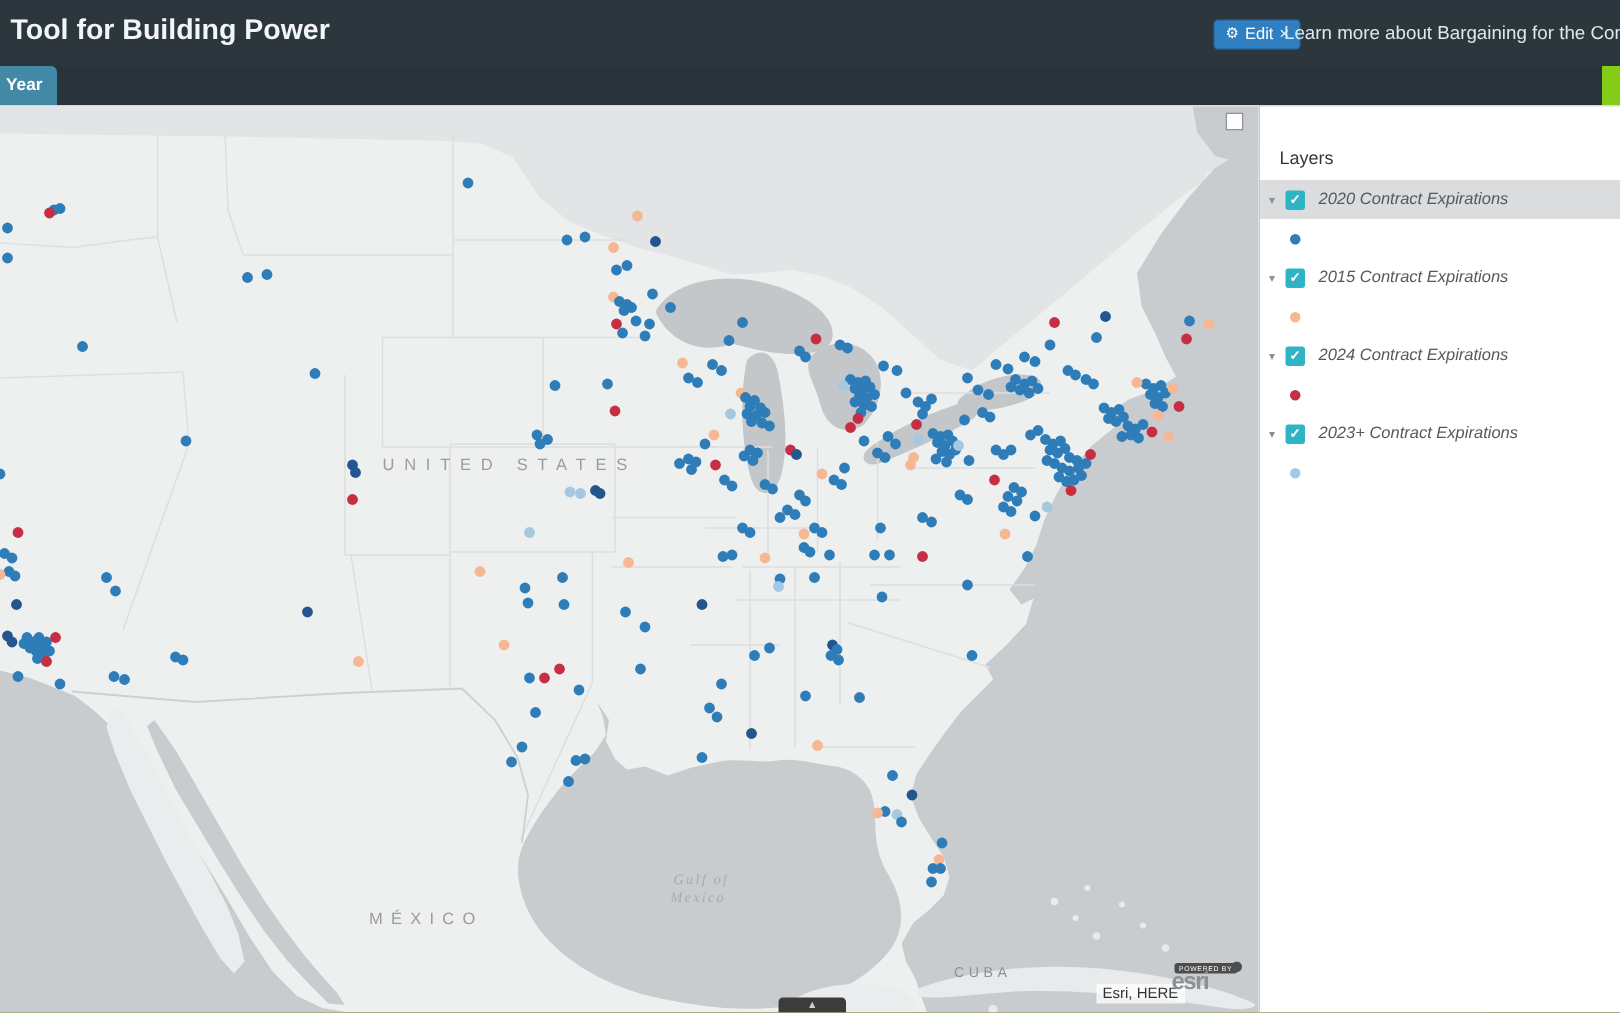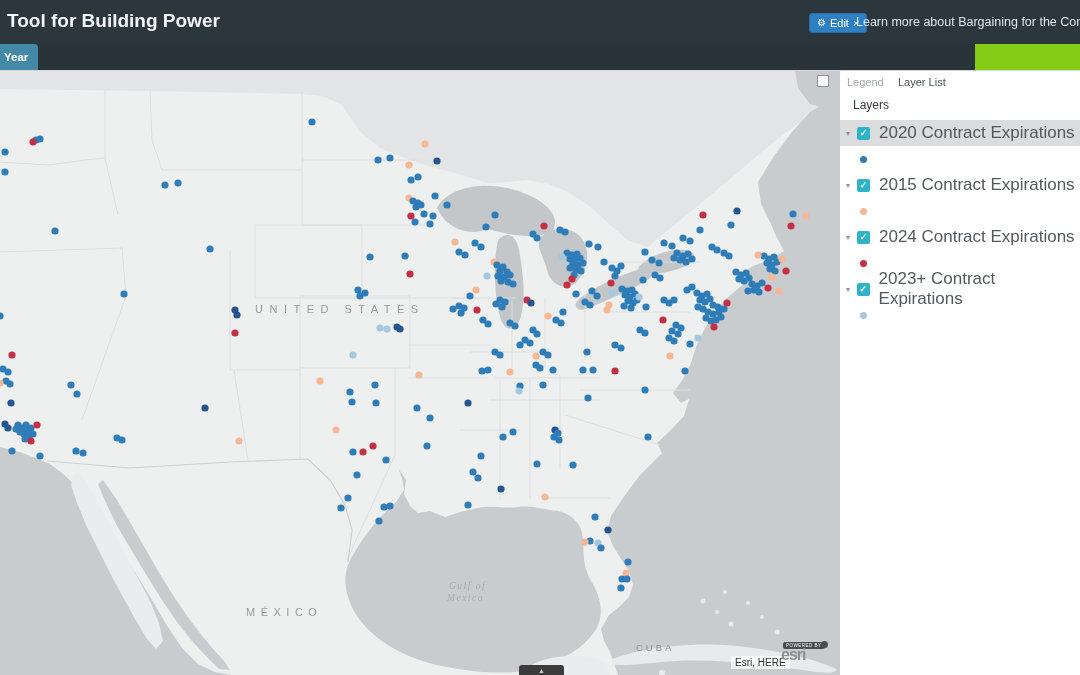--- a/index.html
+++ b/index.html
@@ -9,21 +9,21 @@
   #header{position:absolute;left:0;top:0;width:1080px;height:44px;background:#2c363d;overflow:hidden;}
   #page-title{position:absolute;left:7px;top:10px;color:#f3f6f8;font-size:19px;font-weight:bold;white-space:nowrap;}
   #edit-btn{position:absolute;left:809px;top:13px;height:18px;background:#2f80c3;border:1px solid #2a6ea8;
             border-radius:3px;color:#fff;font-size:11px;display:flex;align-items:center;gap:4px;
             padding:0 7px;cursor:pointer;}
   #edit-btn .gear{font-size:10px;line-height:1;}
   #edit-btn .close{font-size:11px;opacity:.9;}
   #header-link{position:absolute;left:856px;top:15px;width:230px;color:#dfe7ec;font-size:12.5px;
                white-space:nowrap;overflow:hidden;cursor:pointer;}
   
-  #tabrow{position:absolute;left:0;top:44px;width:975px;height:26px;background:#29333a;overflow:hidden;}
+  #tabrow{position:absolute;left:0;top:44px;width:1068px;height:26px;background:#29333a;overflow:hidden;}
   #year-tab{position:absolute;left:-14px;top:0;height:26px;background:#4189a5;border-radius:0 4px 0 0;
             color:#fff;font-size:11.5px;font-weight:bold;display:flex;align-items:center;
             padding:0 10px 0 18px;cursor:pointer;}
   
   #maparea{position:absolute;left:0;top:70px;width:990px;height:605px;background:#eef0f0;border-top:1px solid #d5d7d8;box-sizing:border-box;}
   #mapsvg{display:block;}
   #overview-box{position:absolute;left:817px;top:4px;width:10px;height:10px;background:#fdfdfd;
                 border:1px solid #8f9296;cursor:pointer;}
   #attribution{position:absolute;left:731px;top:585px;background:rgba(255,255,255,.75);
                font-size:10px;color:#323232;padding:1px 4px;white-space:nowrap;}
@@ -42,21 +42,21 @@
   .panel-tab{position:absolute;top:0;font-size:11px;cursor:pointer;}
   #tab-legend{left:7px;color:#a3a9ad;}
   #tab-layerlist{left:58px;color:#4a5156;}
   #layers-heading{position:absolute;left:13px;top:27px;font-size:12px;color:#33383c;font-weight:normal;}
   .layer-row{position:absolute;left:0;width:100%;height:26px;display:flex;align-items:center;cursor:pointer;}
   .layer-row.selected{background:#dadcdd;}
   .row-caret{margin-left:6px;font-size:8px;color:#8b9196;width:9px;}
   .row-checkbox{width:13px;height:13px;background:#2eb4c5;border-radius:2px;margin-left:2px;
                 display:flex;align-items:center;justify-content:center;cursor:pointer;}
   .row-checkbox::after{content:"✓";color:#fff;font-size:9px;font-weight:bold;line-height:1;}
-  .row-label{margin-left:9px;font-size:17px;color:#53595e;}
+  .row-label{margin-left:9px;font-size:11px;color:#53595e;font-style:italic;}
   .symbol-dot{position:absolute;left:20px;width:7px;height:7px;border-radius:50%;}
 </style>
 </head>
 <body>
 
 <div id="app">
 
   <div id="header">
     <div id="page-title">Tool for Building Power</div>
     <div id="edit-btn">
@@ -512,24 +512,20 @@
       <div id="powered-badge">POWERED BY</div>
       <div id="esri-globe"></div>
       <div id="esri-word">esri</div>
     </div>
     <div id="table-expander">
       <span>▲</span>
     </div>
   </div>
 
   <div id="panel">
-    <div class="panel-tabs">
-      <span class="panel-tab" id="tab-legend">Legend</span>
-      <span class="panel-tab" id="tab-layerlist">Layer List</span>
-    </div>
     <div id="layers-heading">Layers</div>
 
     <div class="layer-row selected" style="top:49px">
       <span class="row-caret">▾</span>
       <span class="row-checkbox"></span>
       <span class="row-label">2020 Contract Expirations</span>
     </div>
     <span class="symbol-dot" style="top: 85px; background: rgb(46, 124, 184);"></span>
 
     <div class="layer-row" style="top:101px">

